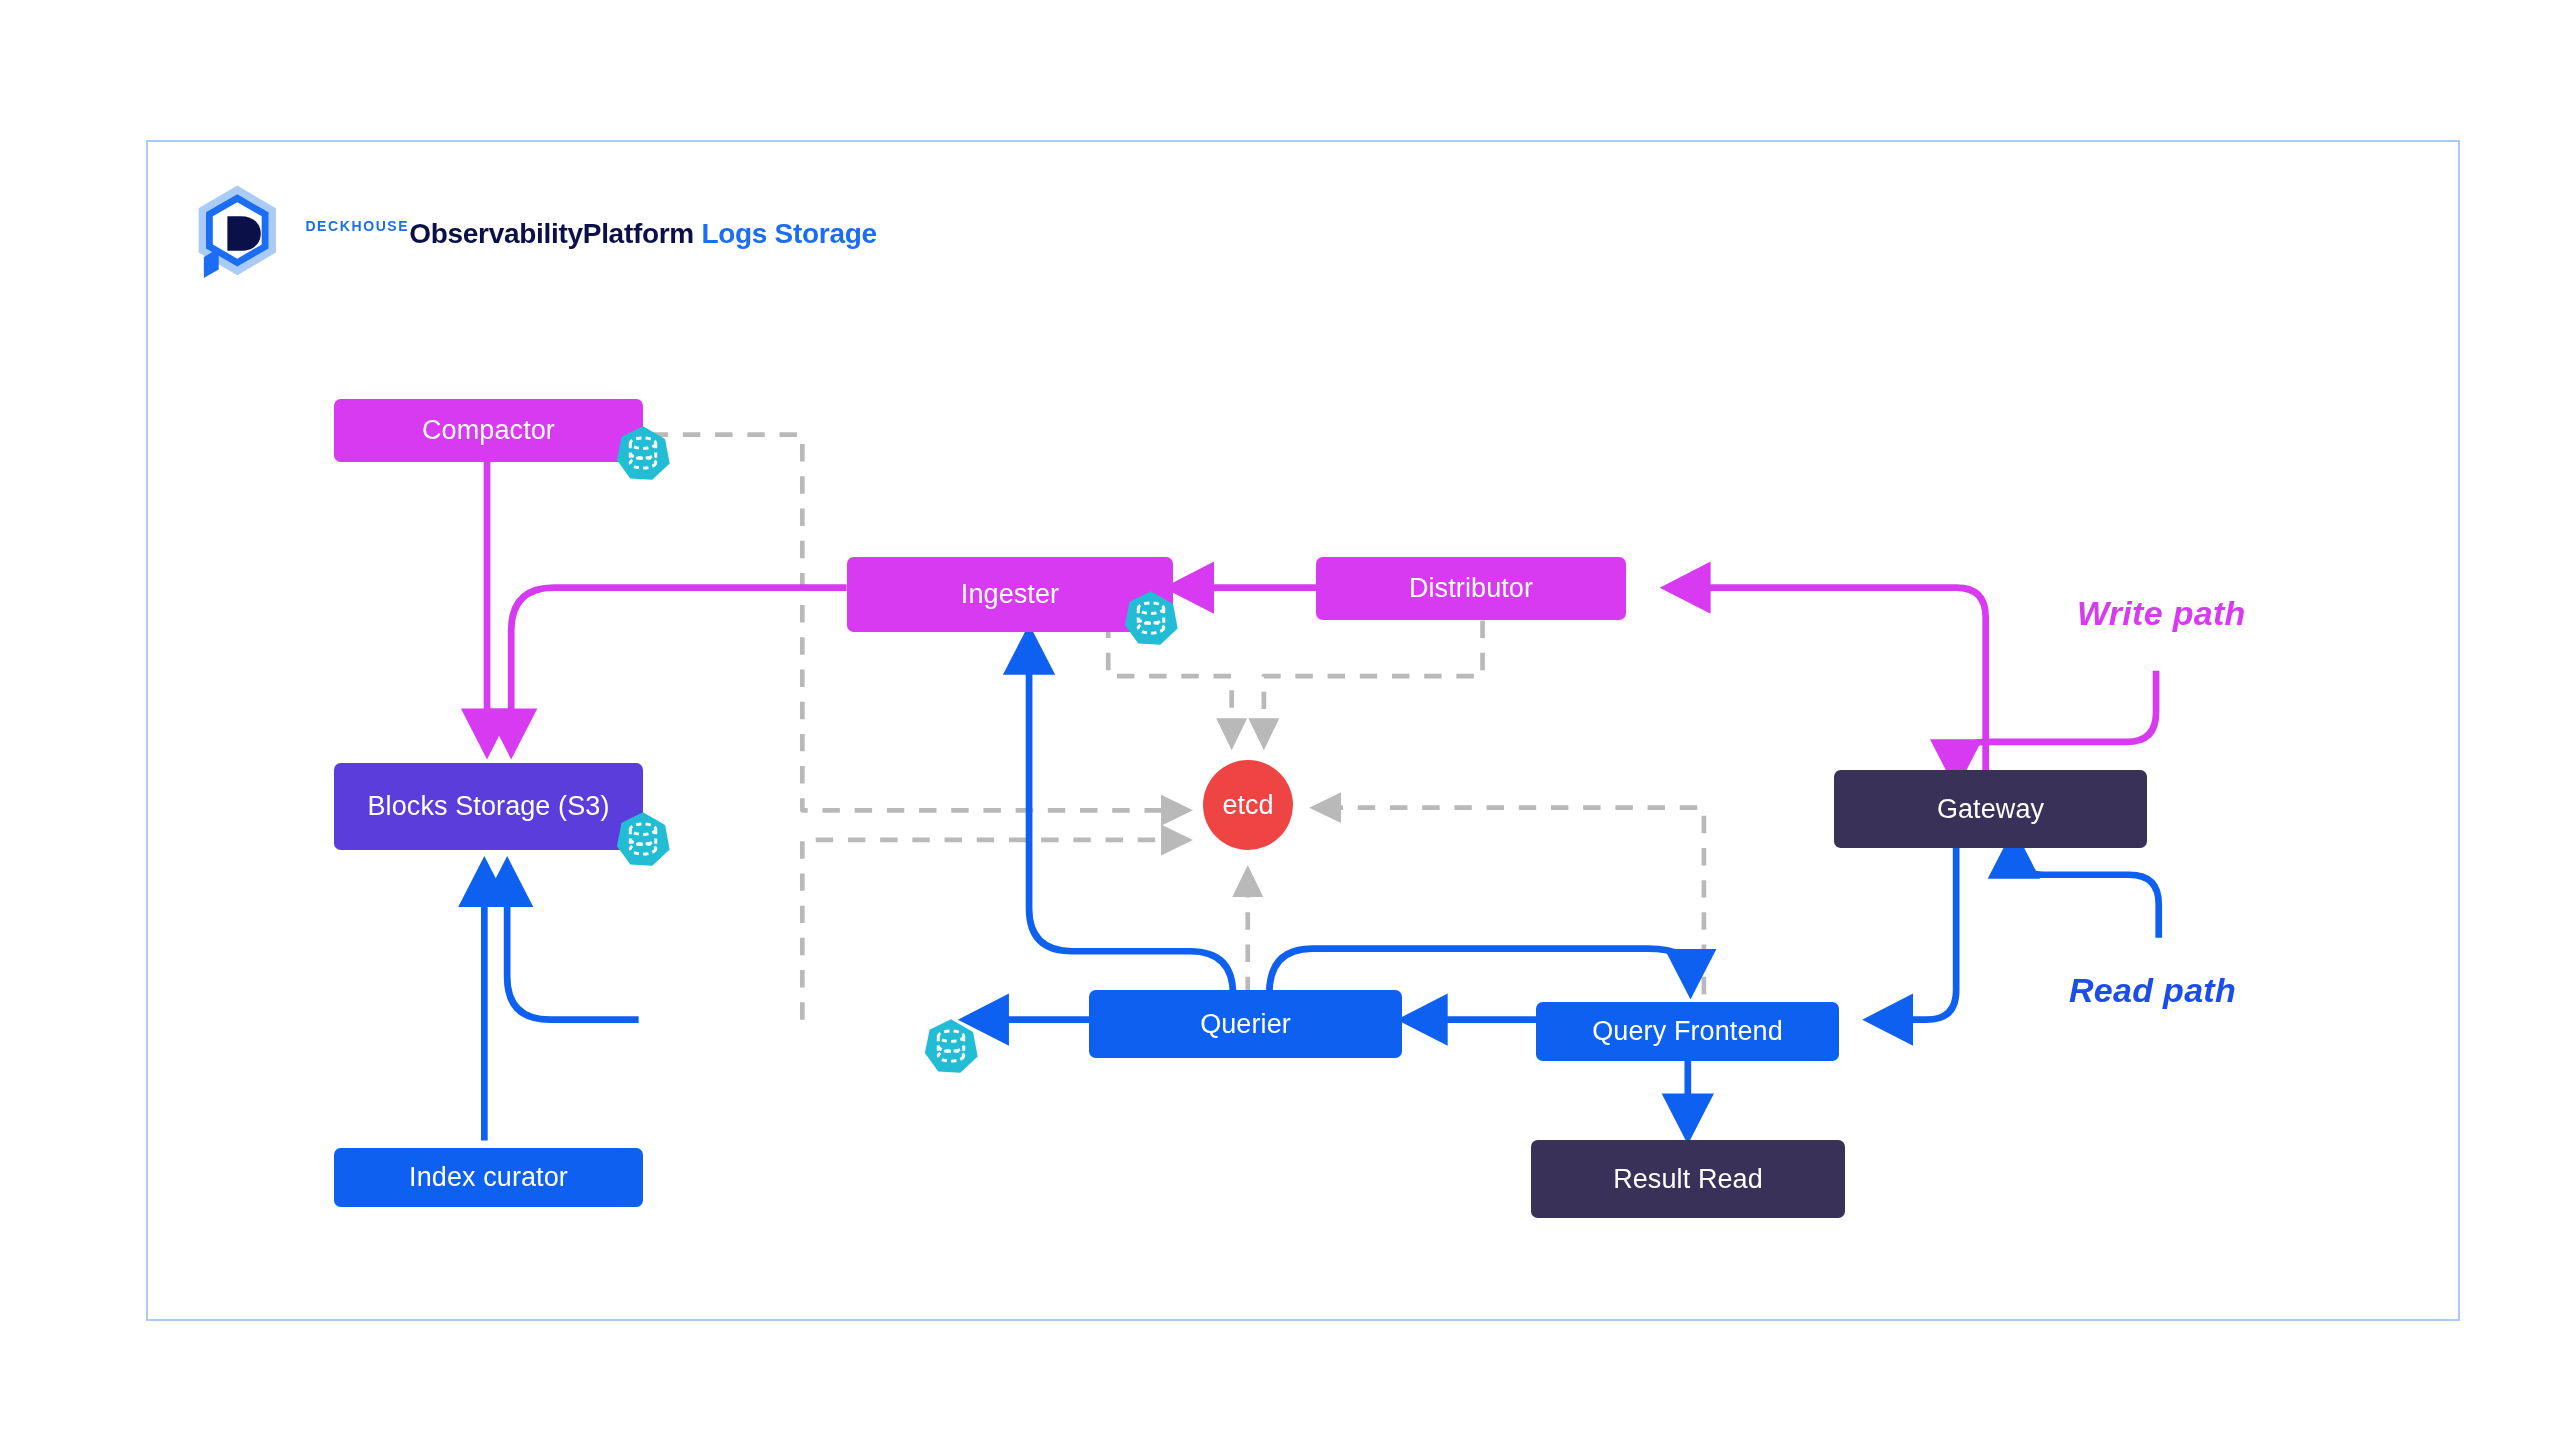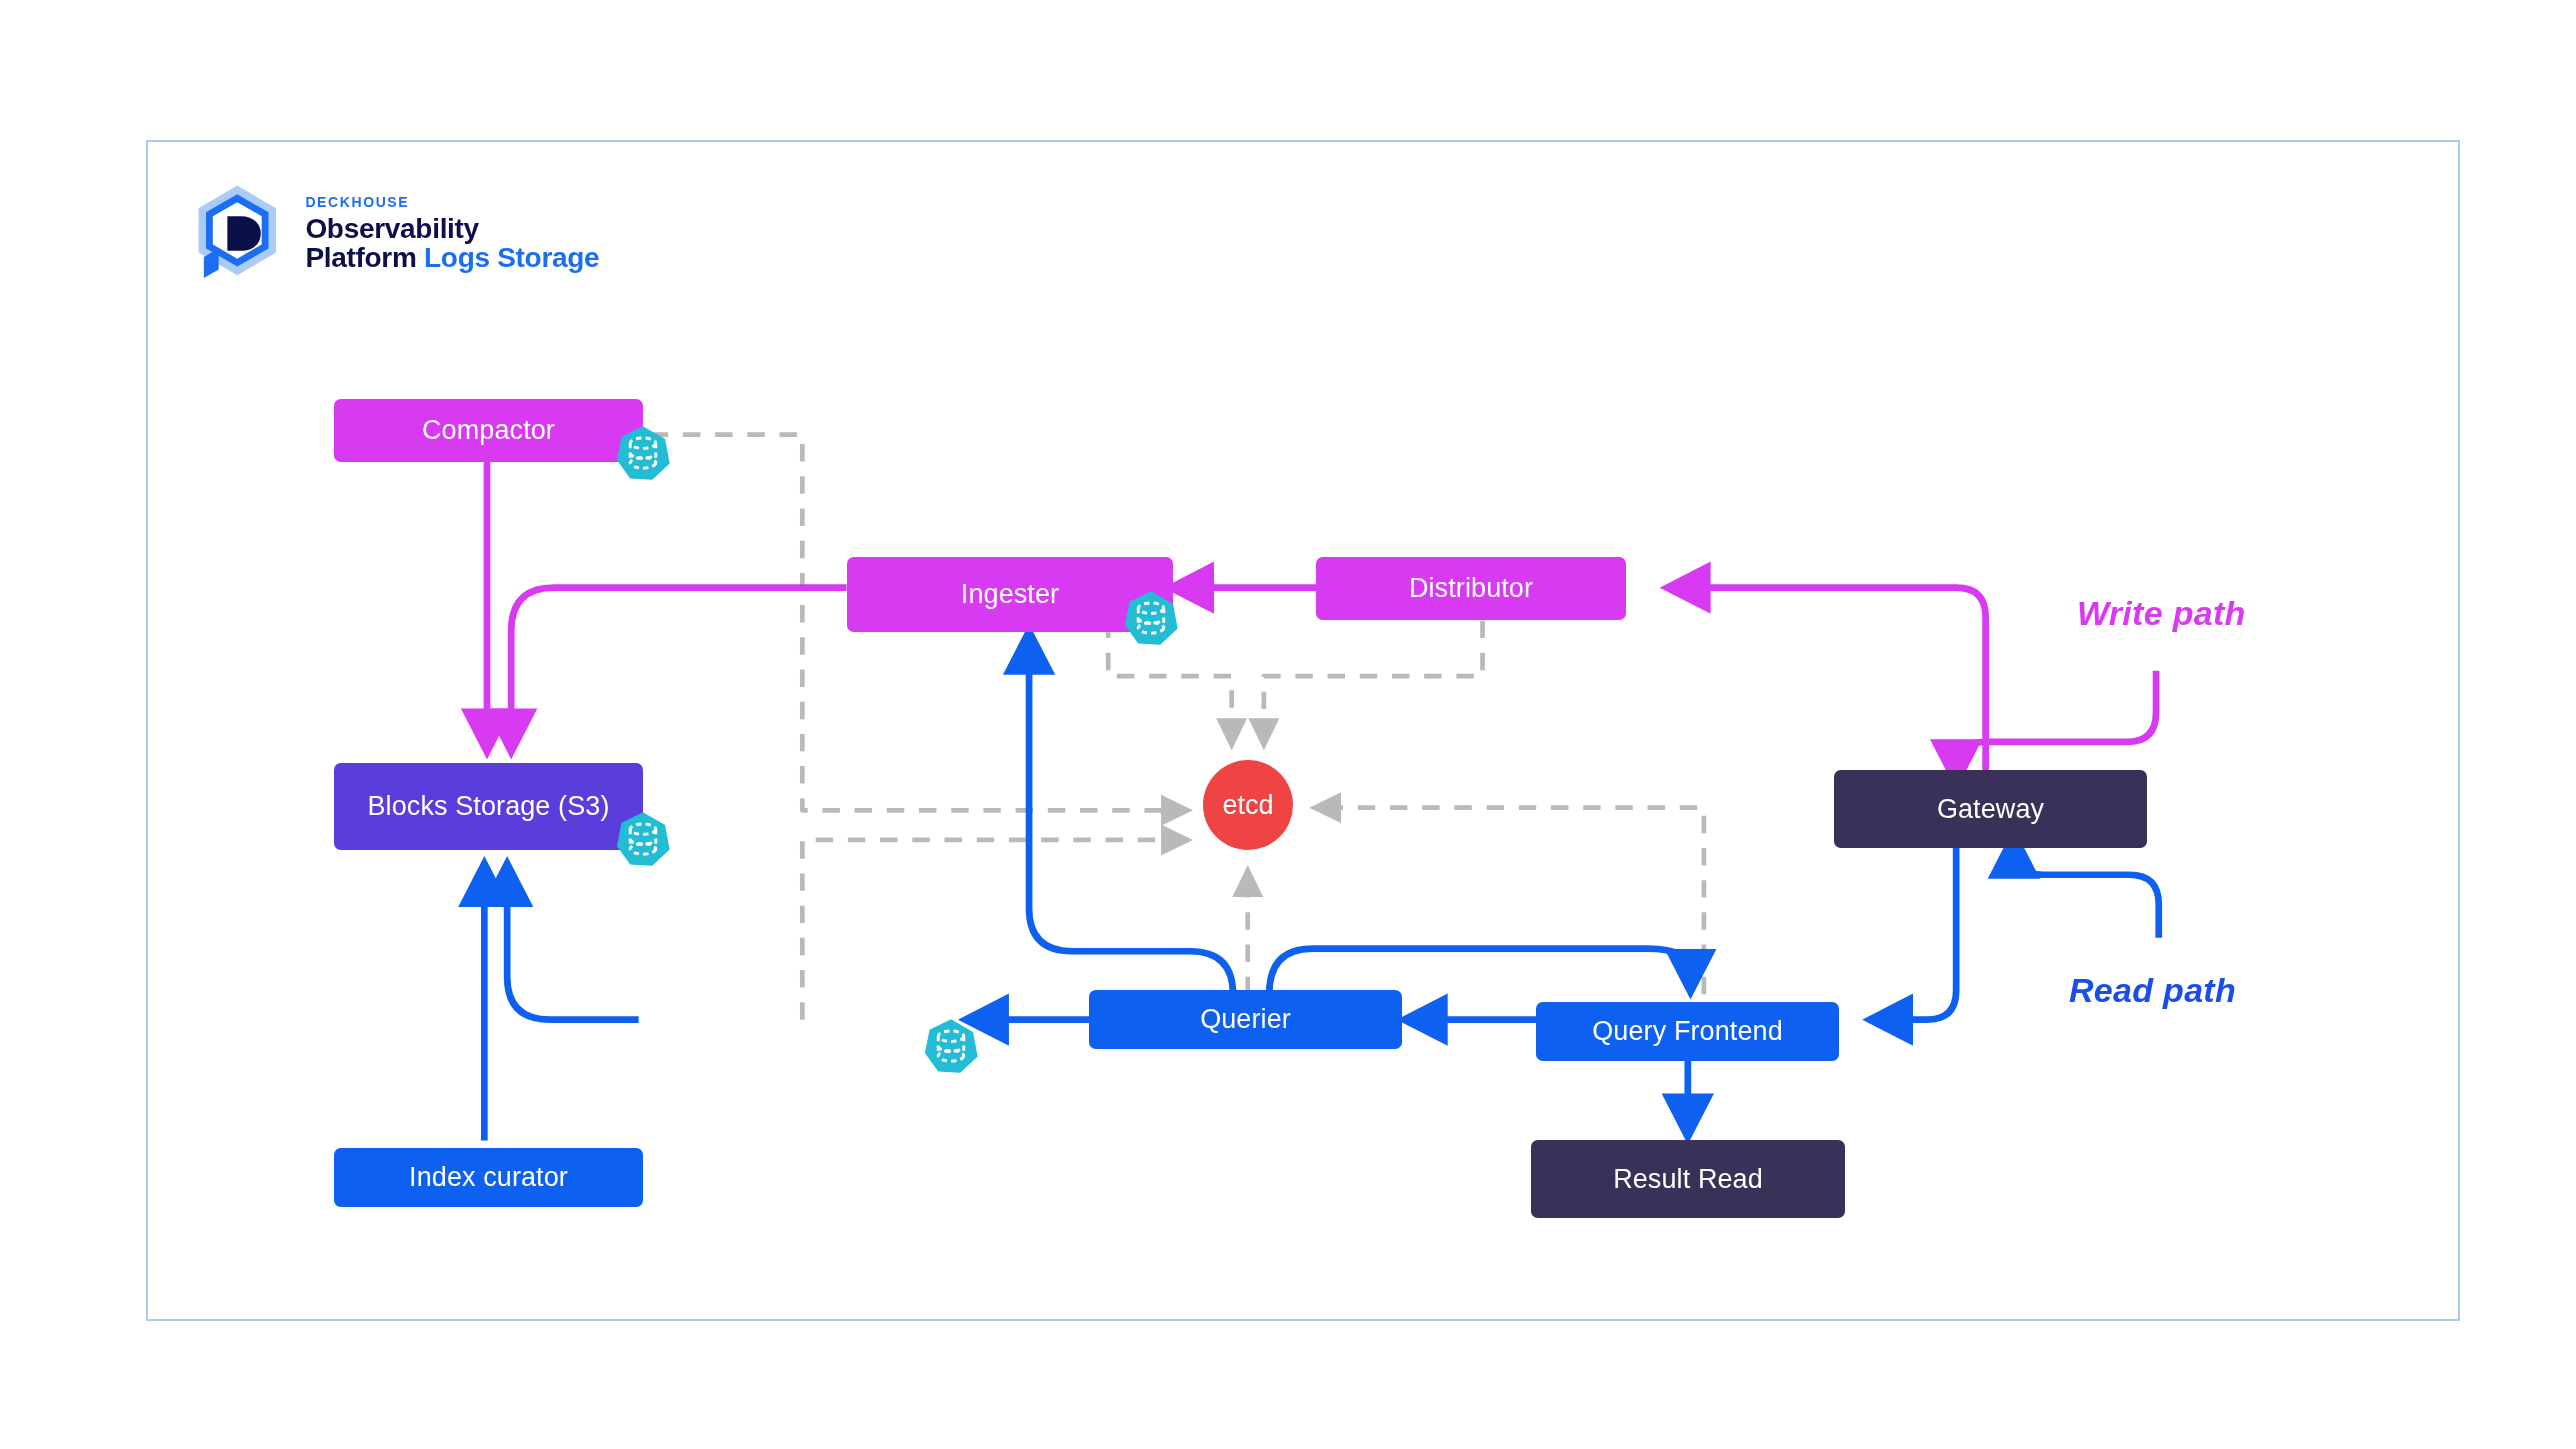--- a/index.html
+++ b/index.html
@@ -41,21 +41,21 @@
     align-items: center;
     gap: 17.4px;
   }
   .logo-mark {
     width: 99px;
     height: 99px;
     flex: 0 0 auto;
   }
   .logo-text {
     display: flex;
-    flex-direction: column;
+    flex-direction: row;
     justify-content: center;
     line-height: 1;
   }
   .logo-kicker {
     font-size: 14px;
     font-weight: bold;
     letter-spacing: 1.6px;
     color: #1B6EF3;
     margin-bottom: 4.7px;
   }
@@ -270,21 +270,21 @@
   <svg class="badge" style="left:922px; top:1017px;" viewBox="0 0 100 100">
     <polygon points="50,4 88,26 96,68 66,96 28,94 5,62 13,22" fill="#22BCD4"></polygon>
     <g stroke="#ffffff" stroke-width="5" fill="none" stroke-dasharray="9 7">
       <ellipse cx="50" cy="33" rx="22" ry="9"></ellipse>
       <path d="M28,33 L28,67 M72,33 L72,67"></path>
       <ellipse cx="50" cy="67" rx="22" ry="9"></ellipse>
       <path d="M28,50 A22,9 0 0,0 72,50"></path>
     </g>
   </svg>
 
-  <div class="node blue" style="left:1089px; top:990px; width:313px; height:59px;align-items:center;">
+  <div class="node blue" style="left:1089px; top:990px; width:313px; height:68px;align-items:center;">
     <span>Querier</span>
   </div>
 
   <div class="node blue" style="left:1536px; top:990px; width:303px; height:59px;margin-top:12px;">
     <span>Query Frontend</span>
   </div>
 
   <div class="node darkplum" style="left:1531px; top:1140px; width:314px; height:78px;">
     <span>Result Read</span>
   </div>

